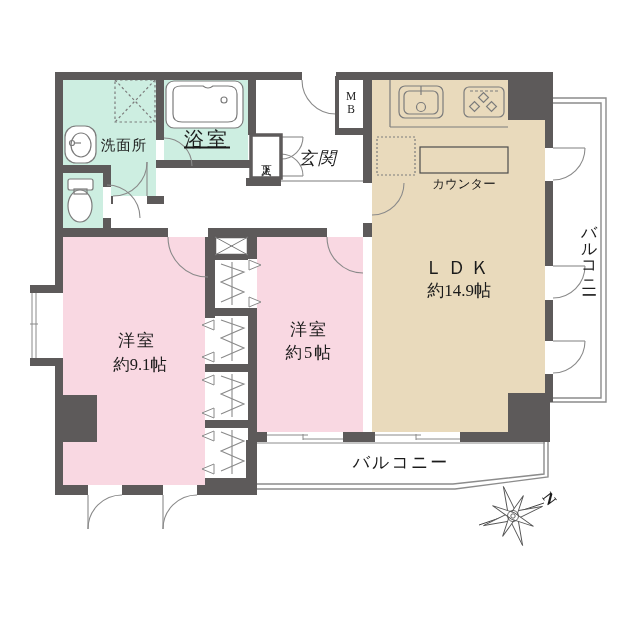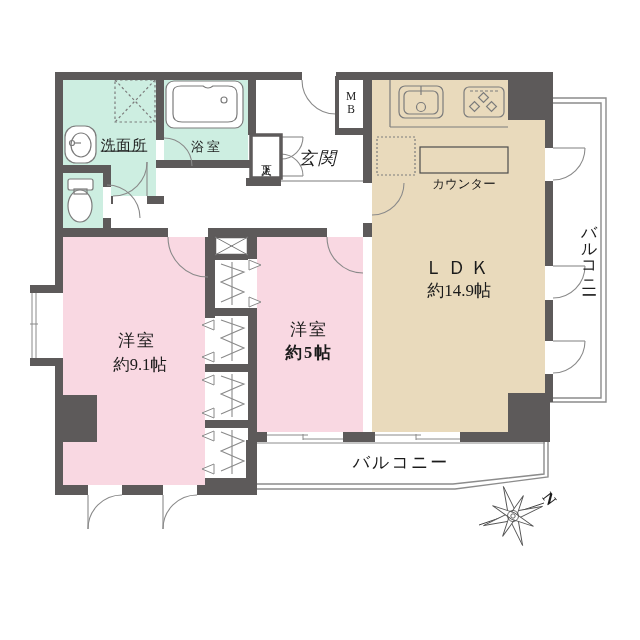--- a/index.html
+++ b/index.html
@@ -238,29 +238,29 @@
       <g transform="rotate(45 513 516)">
         <path d="M513,493 L516.5,516 L513,539 L509.5,516 Z"></path>
         <path d="M490,516 L513,519.5 L536,516 L513,512.5 Z"></path>
       </g>
     </g>
     <circle cx="513" cy="516" r="5.5" fill="none" stroke="#555" stroke-width="0.9"></circle>
     <circle cx="513" cy="516" r="2.2" fill="none" stroke="#555" stroke-width="0.9"></circle>
   </g>
 </svg>
 
-  <div class="lbl" style="left:124px;top:145px;font-size:14.5px;letter-spacing:1px;text-decoration:underline;">洗面所</div>
-  <div class="lbl" style="left:207px;top:147px;font-size:13px;letter-spacing:3px;">浴室</div>
+  <div class="lbl" style="left:124px;top:145px;font-size:14.5px;letter-spacing:1px;">洗面所</div>
+  <div class="lbl" style="left:207px;top:139px;font-size:20px;letter-spacing:3px;text-decoration:underline;">浴室</div>
   <div class="lbl v" style="left:266px;top:157px;font-size:10.5px;">下足入</div>
   <div class="lbl" style="left:318px;top:158px;font-size:17.5px;letter-spacing:2px;font-style:italic;">玄関</div>
   <div class="lbl pre" style="left:351px;top:103px;font-size:11.5px;">M
 B</div>
   <div class="lbl" style="left:464px;top:160px;font-size:12.5px;margin-top:24px;">カウンター</div>
   <div class="lbl" style="left:459px;top:268px;font-size:19px;letter-spacing:4px;text-align:center;">ＬＤＫ</div>
   <div class="lbl" style="left:459px;top:291px;font-size:17px;text-align:center;">約14.9帖</div>
   <div class="lbl" style="left:137px;top:341px;font-size:17px;letter-spacing:2px;">洋室</div>
   <div class="lbl" style="left:140px;top:365px;font-size:16.5px;">約9.1帖</div>
   <div class="lbl" style="left:309px;top:330px;font-size:17px;letter-spacing:2px;">洋室</div>
-  <div class="lbl" style="left:309px;top:353px;font-size:16.5px;letter-spacing:2px;font-weight:bold;">約5帖</div>
+  <div class="lbl" style="left:309px;top:353px;font-size:16.5px;letter-spacing:2px;">約5帖</div>
   <div class="lbl" style="left:401px;top:463px;font-size:17px;letter-spacing:2px;">バルコニー</div>
   <div class="lbl v" style="left:589px;top:251px;font-size:16px;">バルコニー</div>
   <div class="lbl n-label" style="left:549px;top:499px;font-size:16px;">N</div>
 </div>
 
 </body></html>

